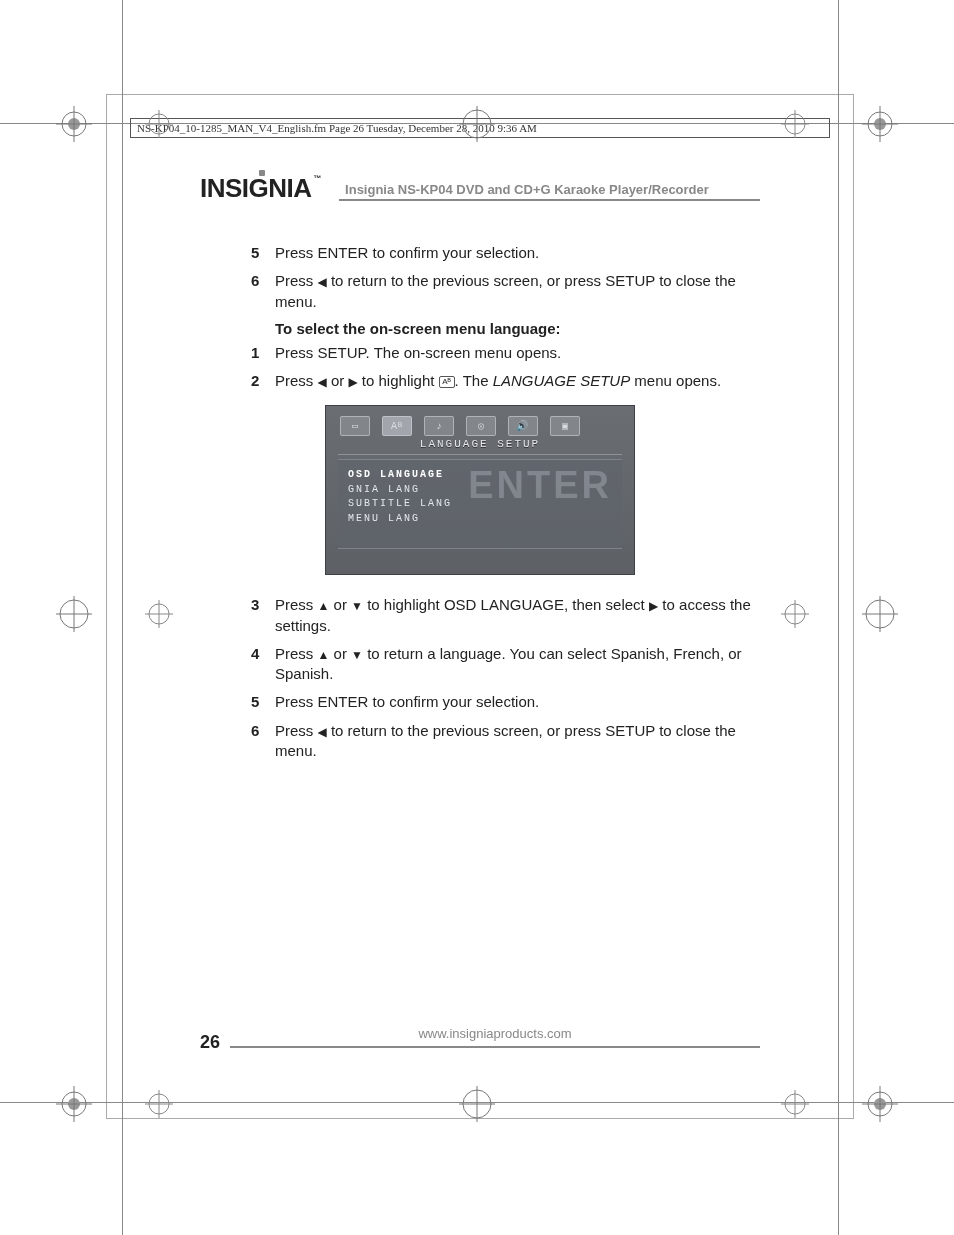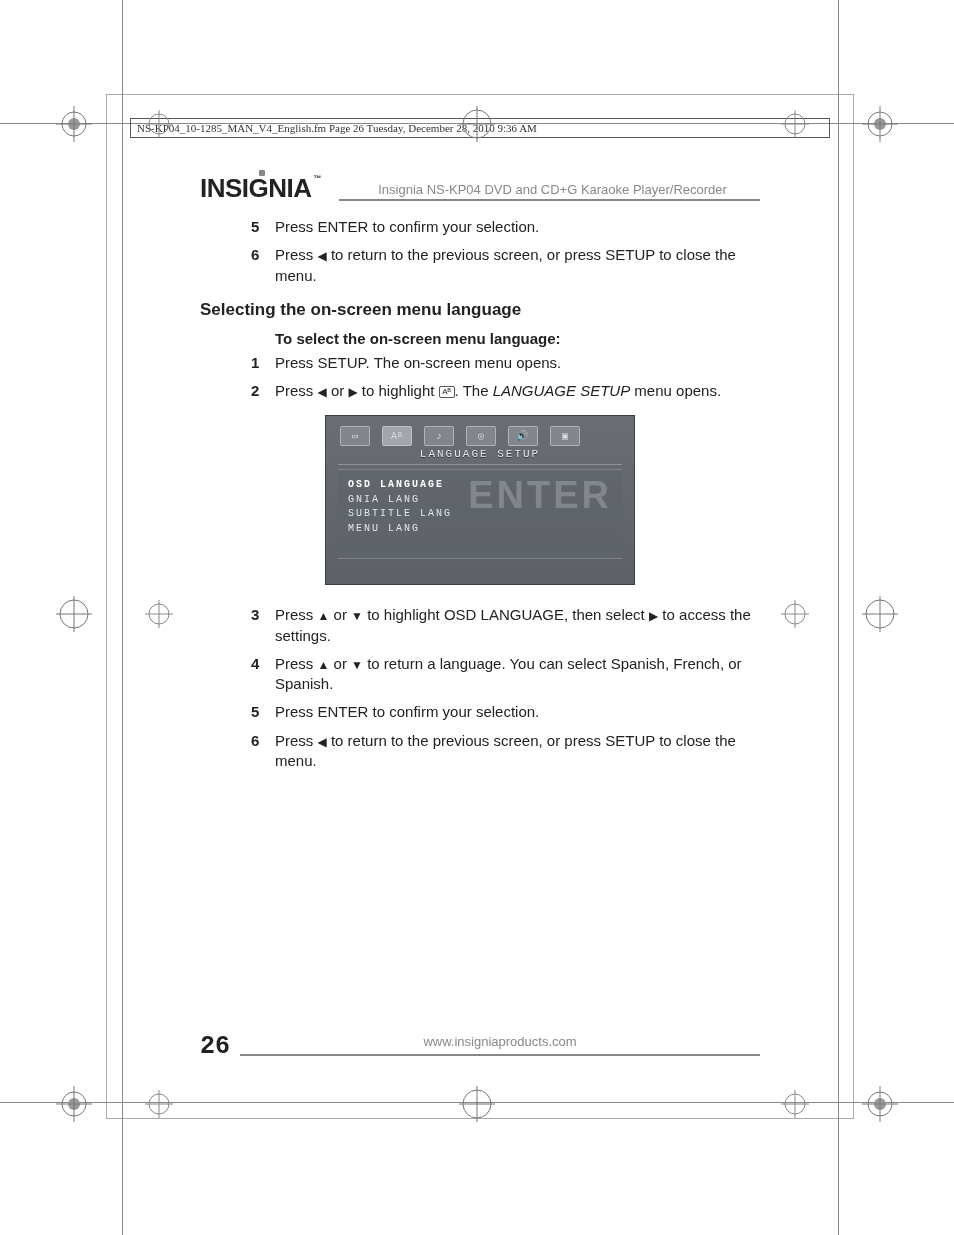--- a/index.html
+++ b/index.html
@@ -44,42 +44,42 @@
   .reg-ctr-bot{ left:459px; top:1086px; }
   .reg-small  { position:absolute; width:28px; height:28px; }
   .reg-s-l    { left:145px; }
   .reg-s-r    { right:145px; }
   
   .content {
     position:absolute;
     top:175px; left:200px; width:560px;
     color:#222;
   }
-  .header-row { display:flex; align-items:flex-end; gap:18px; margin-bottom:16px;text-align:center; }
+  .header-row { display:flex; align-items:flex-end; gap:18px; margin-bottom:42px; }
   .brand {
     font-family: Arial, sans-serif;
     font-weight:900;
     font-size:26px;
     letter-spacing:-0.5px;
     color:#222;
     position:relative;
     line-height:1;
   }
   .brand .dot {
     position:absolute; width:6px; height:6px; background:#888; border-radius:1px;
     top:-5px; left:59px;
   }
   .brand .tm { font-size:8px; font-weight:700; vertical-align:top; margin-left:2px; }
   .header-rule {
     flex:1; position:relative; height:22px;
   }
   .header-rule .line { position:absolute; bottom:0; left:0; right:0; height:2px; background:#888; }
   .header-rule .text {
     position:absolute; bottom:4px; left:6px; right:0;
-    font-size:13px; color:#888; white-space:nowrap;
+    font-size:13px; color:#888; white-space:nowrap;font-weight:bold;
   }
   ol.steps { list-style:none; padding-left:75px; font-size:15px; line-height:1.35; }
   ol.steps li { position:relative; margin-bottom:8px; }
   ol.steps li .num {
     position:absolute; left:-24px; top:0; font-weight:700; font-size:15px;
   }
   h2.section-heading {
     font-size:17px; font-weight:700; margin:14px 0 10px 0;
   }
   .subheading {
@@ -124,21 +124,21 @@
     position:absolute; right:10px; top:4px;
     font-family:Arial,sans-serif; font-weight:900; font-size:38px;
     letter-spacing:3px; color:rgba(170,176,184,0.45);
   }
   .osd-item { font-size:10px; letter-spacing:2px; color:#e4e8ee; line-height:1.45; position:relative; z-index:1;}
   .osd-item.hl { color:#fff; font-weight:700; }
   .footer-wrap {
     position:absolute; left:200px; width:560px; top:1032px;
     display:flex; align-items:flex-end;
   }
-  .footer-wrap .pg { font-size:25px; font-weight:900;font-family:Liberation Mono, monospace; }
+  .footer-wrap .pg { font-size:18px; font-weight:900; }
   .footer-wrap .mline { flex:1; border-bottom:2px solid #888; margin:0 0 5px 10px; position:relative;}
   .footer-wrap .mline .url {
     position:absolute; left:0; right:0; bottom:5px; text-align:center;
     font-size:13px; color:#888;
   }
   
   .tri { font-size:12px; vertical-align:middle; }
 </style>
 </head>
 <body>
@@ -259,21 +259,20 @@
     <li>
       <span class="num">5</span>
       <span>Press </span><b>ENTER</b><span> to confirm your selection.</span>
     </li>
     <li>
       <span class="num">6</span>
       <span>Press </span><span class="tri">◀</span><span> to return to the previous screen, or press </span><b>SETUP</b><span> to close the menu.</span>
     </li>
   </ol>
 
-  <h2 class="section-heading">Selecting the on-screen menu language</h2>
 
   <div class="subheading">To select the on-screen menu language:</div>
 
   <ol class="steps">
     <li>
       <span class="num">1</span>
       <span>Press </span><b>SETUP</b><span>. The on-screen menu opens.</span>
     </li>
     <li>
       <span class="num">2</span>

